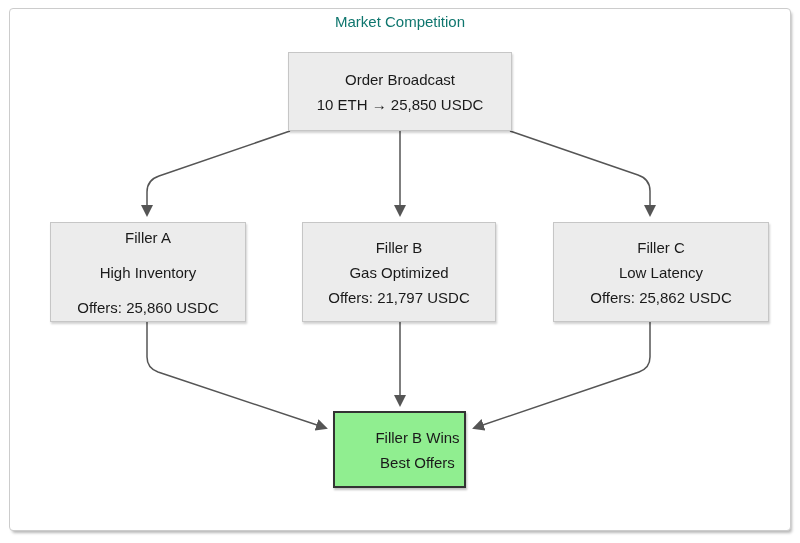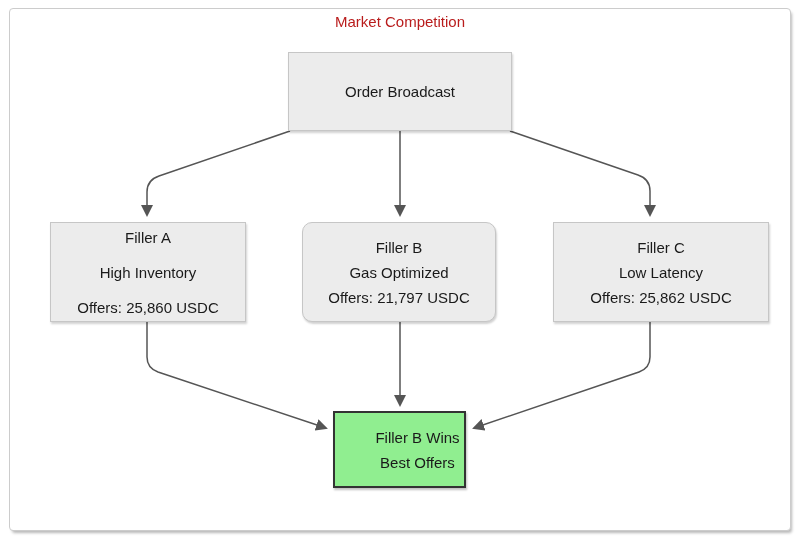--- a/index.html
+++ b/index.html
@@ -17,21 +17,21 @@
     border: 1px solid #cccccc;
     border-radius: 4px;
     box-shadow: 2px 3px 3px -1px rgba(0,0,0,0.28);
   }
   .diagram-title {
     position: absolute;
     left: 0; top: 13px;
     width: 800px;
     text-align: center;
     font-size: 15px;
-    color: #b91c1c;
+    color: #0f766e;
   }
   .edge-layer {
     position: absolute;
     left: 0; top: 0;
     width: 800px; height: 543px;
     pointer-events: none;
   }
   .node {
     position: absolute;
     background: #ececec;
@@ -41,21 +41,21 @@
     flex-direction: column;
     align-items: center;
     justify-content: center;
     text-align: center;
     font-size: 15px;
     line-height: 25px;
     color: #1a1a1a;
   }
   .node-order  { left: 288px; top: 52px;  width: 224px; height: 79px; }
   .node-filler-a { left: 50px;  top: 222px; width: 196px; height: 100px; gap: 10px; }
-  .node-filler-b { left: 302px; top: 222px; width: 194px; height: 100px; border-radius: 10px; }
+  .node-filler-b { left: 302px; top: 222px; width: 194px; height: 100px; }
   .node-filler-c { left: 553px; top: 222px; width: 216px; height: 100px; }
   .node-winner {
     left: 333px; top: 411px; width: 133px; height: 77px;
     background: #90ee90;
     border: 2px solid #333333;
     box-shadow: 1px 2px 2px rgba(0,0,0,0.25);
     padding-left: 36px;
   }
   .node-line { display: block; white-space: nowrap; }
 </style>
@@ -77,20 +77,21 @@
     <path d="M 400 131 L 400 215" marker-end="url(#arrowhead)"></path>
     <path d="M 510 131 L 638 175 Q 650 179 650 191 L 650 215" marker-end="url(#arrowhead)"></path>
     <path d="M 147 322 L 147 357 Q 147 368 158 372 L 326 428" marker-end="url(#arrowhead)"></path>
     <path d="M 400 322 L 400 405" marker-end="url(#arrowhead)"></path>
     <path d="M 650 322 L 650 357 Q 650 368 639 372 L 474 428" marker-end="url(#arrowhead)"></path>
   </g>
 </svg>
 
 <div class="node node-order">
   <span class="node-line">Order Broadcast</span>
+  <span class="node-line">10 ETH → 25,850 USDC</span>
 </div>
 
 <div class="node node-filler-a">
   <span class="node-line">Filler A</span>
   <span class="node-line">High Inventory</span>
   <span class="node-line">Offers: 25,860 USDC</span>
 </div>
 
 <div class="node node-filler-b">
   <span class="node-line">Filler B</span>

